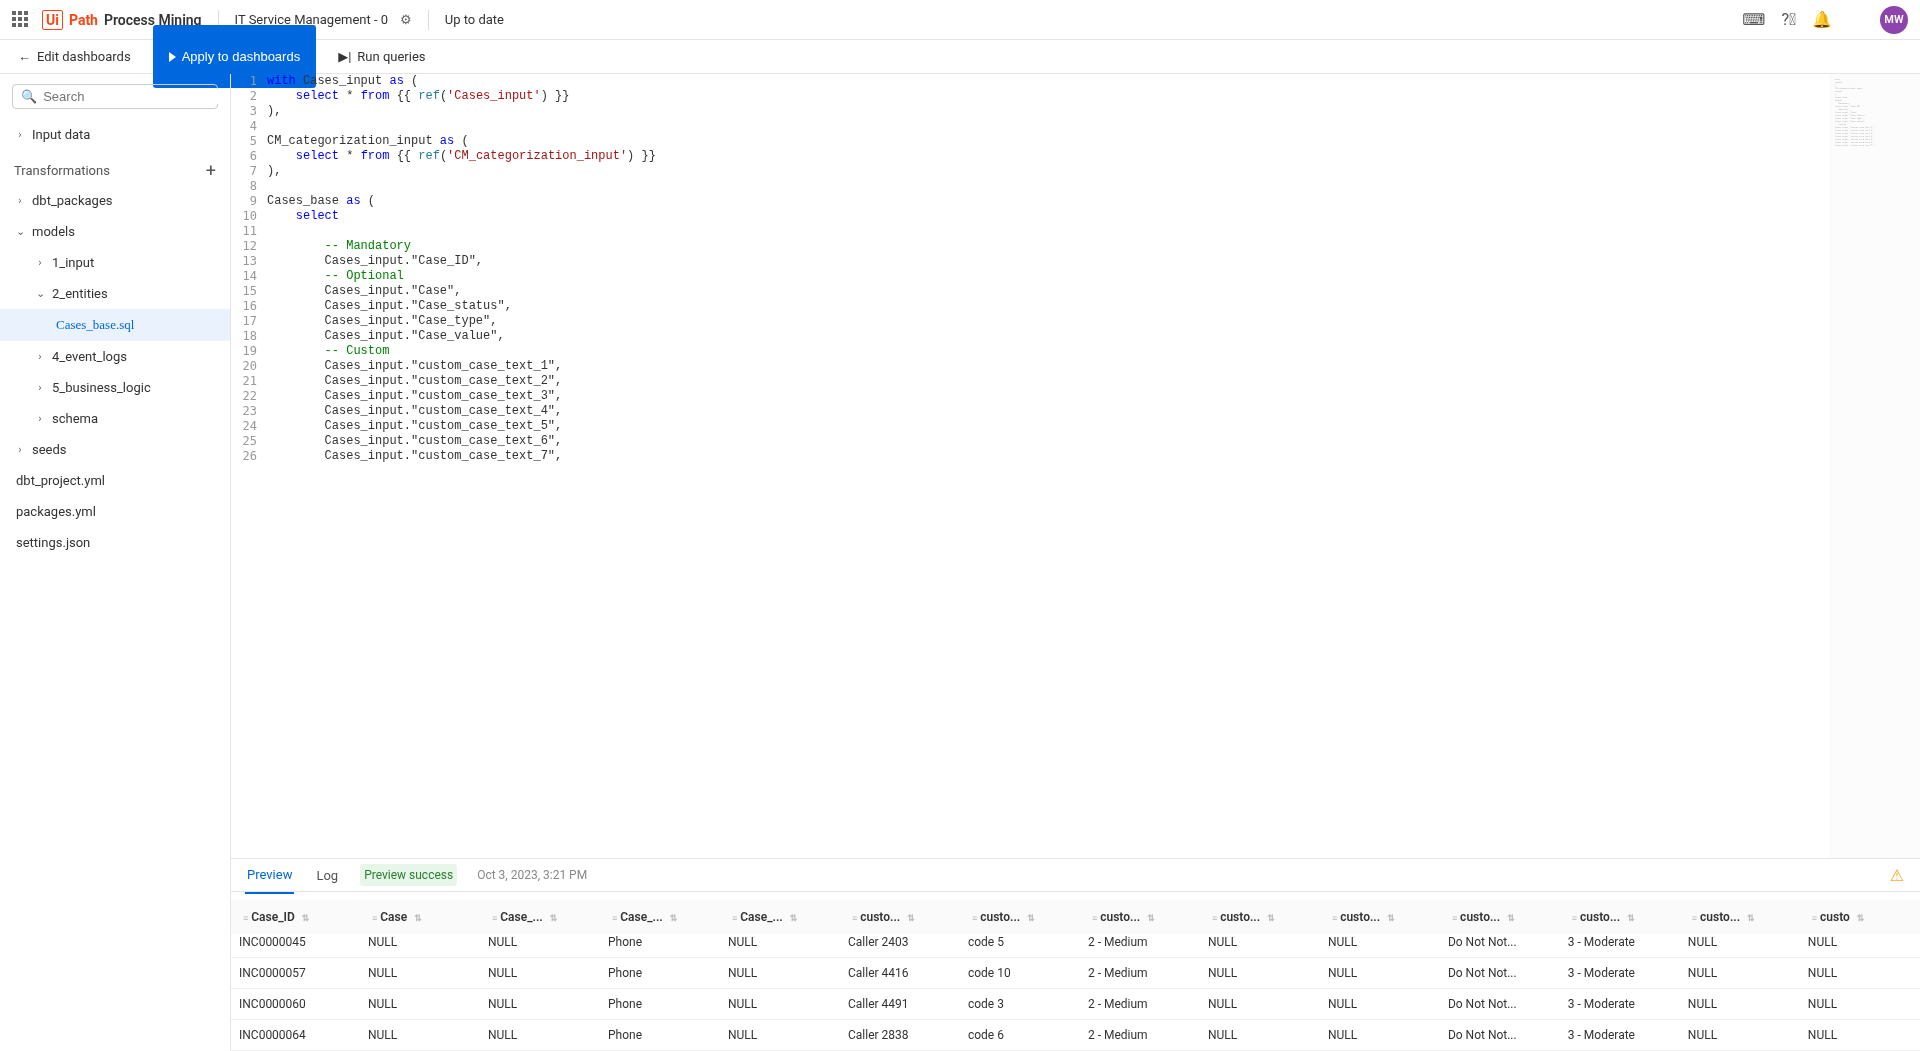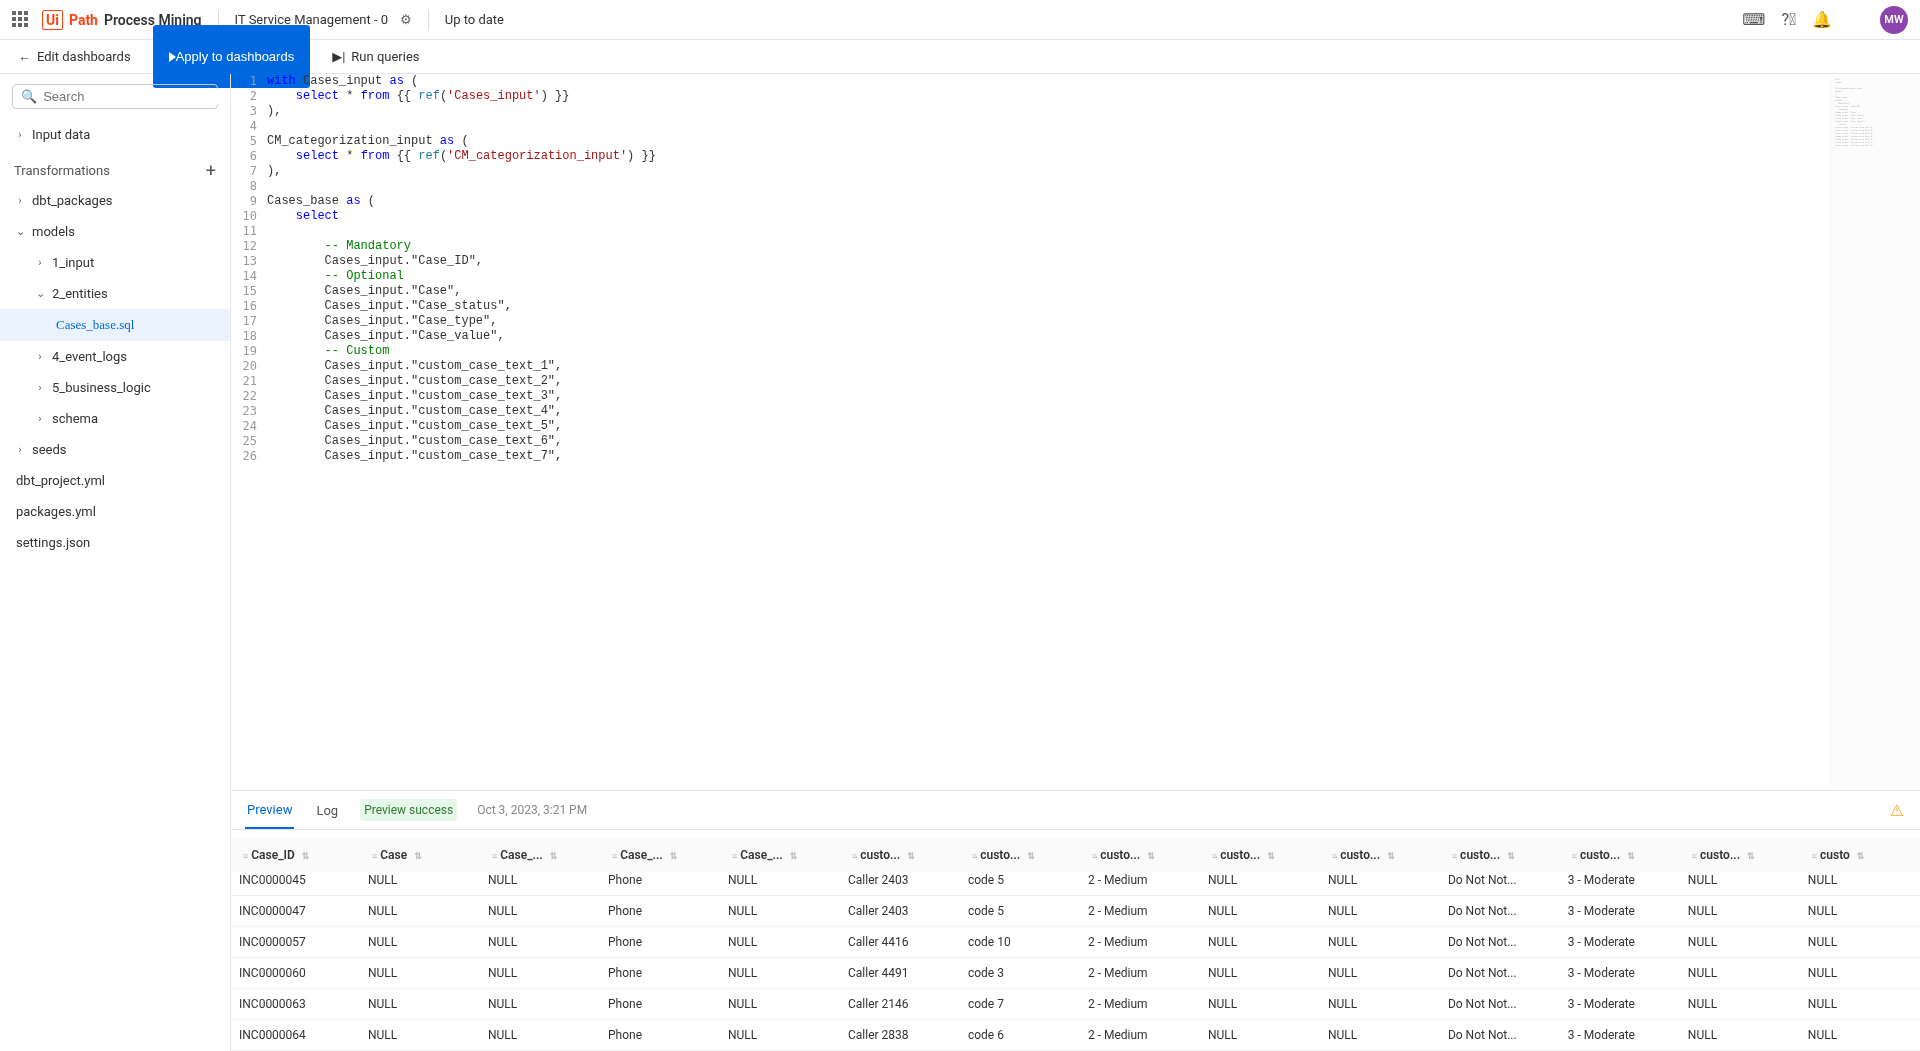--- a/index.html
+++ b/index.html
@@ -17,21 +17,21 @@
 .proj-name { font-size: 13px; color: #333; }
 .gear { color: #666; cursor: pointer; }
 .status-text { font-size: 13px; color: #333; }
 .header-right { display: flex; align-items: center; gap: 16px; }
 .hicon { color: #555; cursor: pointer; font-size: 16px; }
 .avatar { width: 28px; height: 28px; border-radius: 50%; background: #8e44ad; color: #fff; display: flex; align-items: center; justify-content: center; font-size: 11px; font-weight: 600; margin-left: 32px; }
 
 
 .toolbar { height: 34px; border-bottom: 1px solid #e5e5e5; display: flex; align-items: center; padding: 0 8px; gap: 4px; }
 .tb-item { display: flex; align-items: center; gap: 6px; padding: 6px 10px; cursor: pointer; font-size: 13px; color: #333; }
-.btn-primary { background: #0067df; color: #fff; border-radius: 3px; padding: 24px 16px; font-size: 13px; border: none; cursor: pointer; display: flex; align-items: center; gap: 0; margin: 0 8px; }
+.btn-primary { background: #0067df; color: #fff; border-radius: 3px; padding: 24px 16px; font-size: 13px; border: none; cursor: pointer; display: flex; align-items: center; gap: 6px; margin: 0 8px; }
 .play-icon { width: 0; height: 0; border-left: 7px solid #fff; border-top: 5px solid transparent; border-bottom: 5px solid transparent; }
 
 
 .main { display: flex; height: calc(100vh - 74px); }
 .sidebar { width: 231px; border-right: 1px solid #e5e5e5; display: flex; flex-direction: column; padding: 10px 0; overflow-y: auto; }
 .search-wrap { padding: 0 12px 10px; }
 .search-box { display: flex; align-items: center; border: 1px solid #ccc; border-radius: 4px; padding: 4px 8px; gap: 6px; }
 .search-box input { border: none; outline: none; flex: 1; font-size: 13px; }
 .tree-item { display: flex; align-items: center; padding: 8px 12px; gap: 8px; cursor: pointer; font-size: 13px; color: #333; }
 .tree-item.active { background: #eaf2fd; color: #0067df; }
@@ -51,21 +51,21 @@
 .gutter { width: 36px; text-align: right; padding-right: 10px; color: #999; user-select: none; }
 .gutter div { height: 15px; }
 .code { flex: 1; white-space: pre; font-family: Liberation Mono, monospace; }
 .code div { height: 15px; }
 .kw { color: #0000ff; }
 .fn { color: #267f99; }
 .str { color: #a31515; }
 .cm { color: #008000; }
 .minimap { width: 90px; background: #fafafa; border-left: 1px solid #eee; opacity: 0.45; font-size: 2px; line-height: 3px; padding: 4px; font-family: monospace; overflow: hidden; }
 
-.preview-bar { border-top: 1px solid #e5e5e5; border-bottom: 1px solid #e5e5e5; display: flex; align-items: center; padding: 0 14px; height: 40px; gap: 20px; position: relative; }
+.preview-bar { border-top: 1px solid #e5e5e5; border-bottom: 1px solid #e5e5e5; display: flex; align-items: center; padding: 0 14px; height: 34px; gap: 20px; position: relative; }
 .tab { font-size: 13px; color: #555; padding: 10px 2px; cursor: pointer; }
 .tab.active { color: #0067df; border-bottom: 2px solid #0067df; }
 .badge-success { background: #e6f7e9; color: #2e7d32; padding: 4px 4px; border-radius: 3px; font-size: 12px; }
 .timestamp { color: #888; font-size: 12px; }
 .warn-icon { position: absolute; right: 16px; color: #f5a623; font-size: 16px; }
 
 .table-wrap { flex: 0 0 auto; overflow-x: auto; overflow-y: auto; max-height: 280px; }
 table { border-collapse: collapse; width: 100%; font-size: 12px; table-layout: fixed; min-width: 1460px; }
 th { text-align: left; padding: 10px 8px; border-bottom: 1px solid #e5e5e5; background: #fafafa; font-weight: 600; position: sticky; top: 8px; white-space: nowrap; overflow: hidden; text-overflow: ellipsis; }
 th .sort { color: #bbb; font-size: 9px; margin-left: 4px; }
@@ -304,36 +304,20 @@
               <td>code 5</td>
               <td>2 - Medium</td>
               <td>NULL</td>
               <td>NULL</td>
               <td>Do Not Not...</td>
               <td>3 - Moderate</td>
               <td>NULL</td>
               <td>NULL</td>
             </tr>
             <tr>
-              <td>INC0000047</td>
-              <td>NULL</td>
-              <td>NULL</td>
-              <td>Phone</td>
-              <td>NULL</td>
-              <td>Caller 2403</td>
-              <td>code 5</td>
-              <td>2 - Medium</td>
-              <td>NULL</td>
-              <td>NULL</td>
-              <td>Do Not Not...</td>
-              <td>3 - Moderate</td>
-              <td>NULL</td>
-              <td>NULL</td>
-            </tr>
-            <tr>
               <td>INC0000057</td>
               <td>NULL</td>
               <td>NULL</td>
               <td>Phone</td>
               <td>NULL</td>
               <td>Caller 4416</td>
               <td>code 10</td>
               <td>2 - Medium</td>
               <td>NULL</td>
               <td>NULL</td>
@@ -352,36 +336,20 @@
               <td>code 3</td>
               <td>2 - Medium</td>
               <td>NULL</td>
               <td>NULL</td>
               <td>Do Not Not...</td>
               <td>3 - Moderate</td>
               <td>NULL</td>
               <td>NULL</td>
             </tr>
             <tr>
-              <td>INC0000063</td>
-              <td>NULL</td>
-              <td>NULL</td>
-              <td>Phone</td>
-              <td>NULL</td>
-              <td>Caller 2146</td>
-              <td>code 7</td>
-              <td>2 - Medium</td>
-              <td>NULL</td>
-              <td>NULL</td>
-              <td>Do Not Not...</td>
-              <td>3 - Moderate</td>
-              <td>NULL</td>
-              <td>NULL</td>
-            </tr>
-            <tr>
               <td>INC0000064</td>
               <td>NULL</td>
               <td>NULL</td>
               <td>Phone</td>
               <td>NULL</td>
               <td>Caller 2838</td>
               <td>code 6</td>
               <td>2 - Medium</td>
               <td>NULL</td>
               <td>NULL</td>

